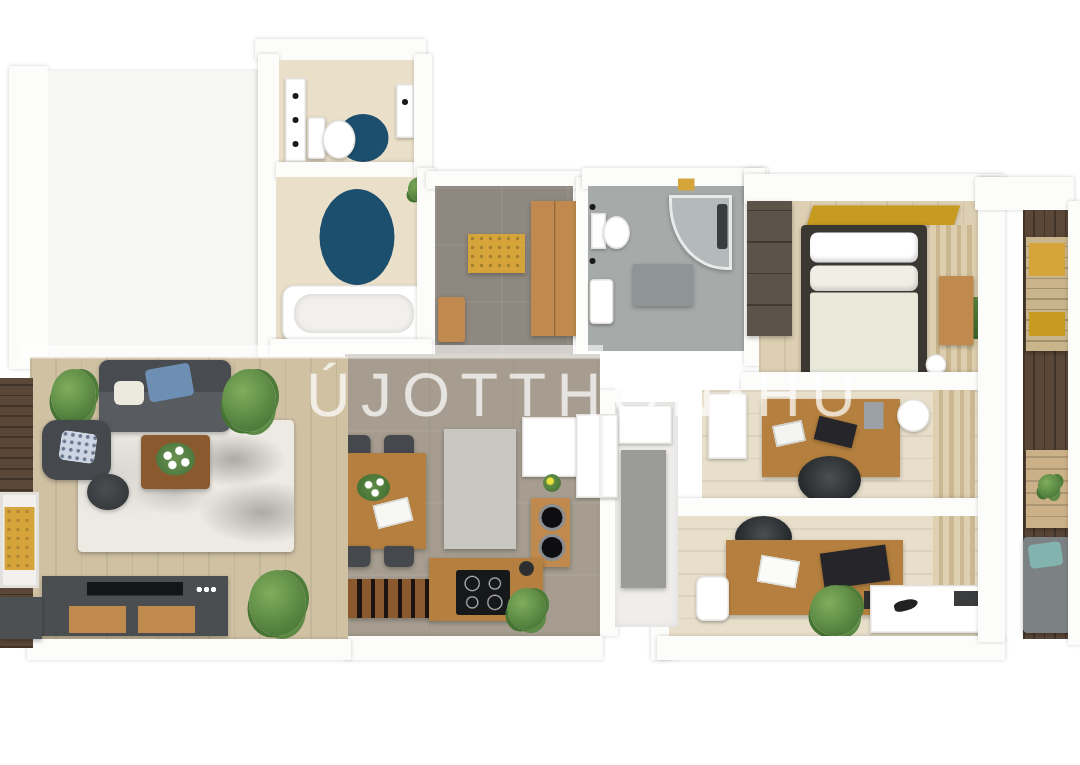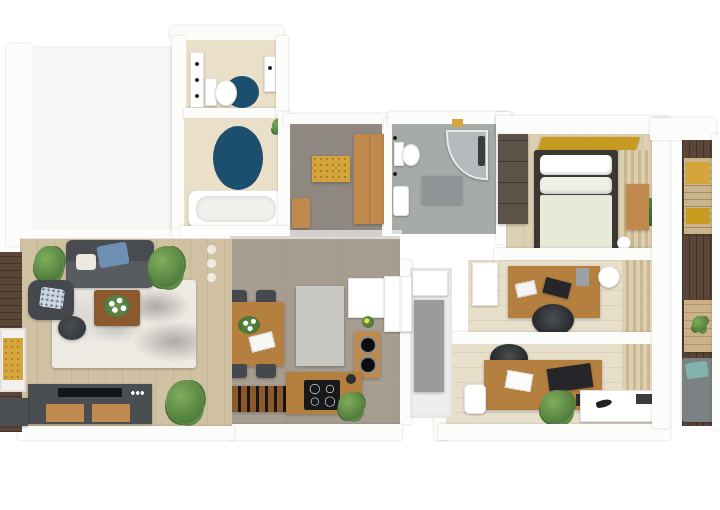--- a/index.html
+++ b/index.html
@@ -178,20 +178,22 @@
   <div class="abs soft" style="left:684px;top:158px;width:28px;height:76px;background:#c9b48c;background-image:repeating-linear-gradient(0deg,transparent 0 6px,rgba(0,0,0,.2) 6px 7px);"></div>
   <div class="abs" style="left:686px;top:162px;width:24px;height:22px;background:var(--c-yellow);"></div>
   <div class="abs" style="left:686px;top:208px;width:24px;height:16px;background:var(--c-gold);"></div>
   <div class="abs soft" style="left:684px;top:300px;width:28px;height:52px;background:#cbb088;background-image:repeating-linear-gradient(0deg,transparent 0 7px,rgba(0,0,0,.15) 7px 8px);"></div>
   <div class="abs plant" style="left:692px;top:316px;width:15px;height:16px;"></div>
   <div class="abs soft" style="left:682px;top:358px;width:32px;height:64px;background:#7c8183;border-radius:3px;"></div>
   <div class="abs" style="left:686px;top:362px;width:22px;height:16px;background:var(--c-teal);border-radius:3px;transform:rotate(-8deg);"></div>
   <div class="abs wall" style="left:712px;top:134px;width:8px;height:296px;"></div>
 
   <div class="abs watermark" style="left:204px;top:238px;height:50px;">
+    <span>ÚJOTTHON</span>
     <span class="wm-dots">
         <span class="wm-dot"></span>
         <span class="wm-dot"></span>
         <span class="wm-dot"></span>
       </span>
+    <span>HU</span>
   </div>
 
 </div>
 
 </body></html>

